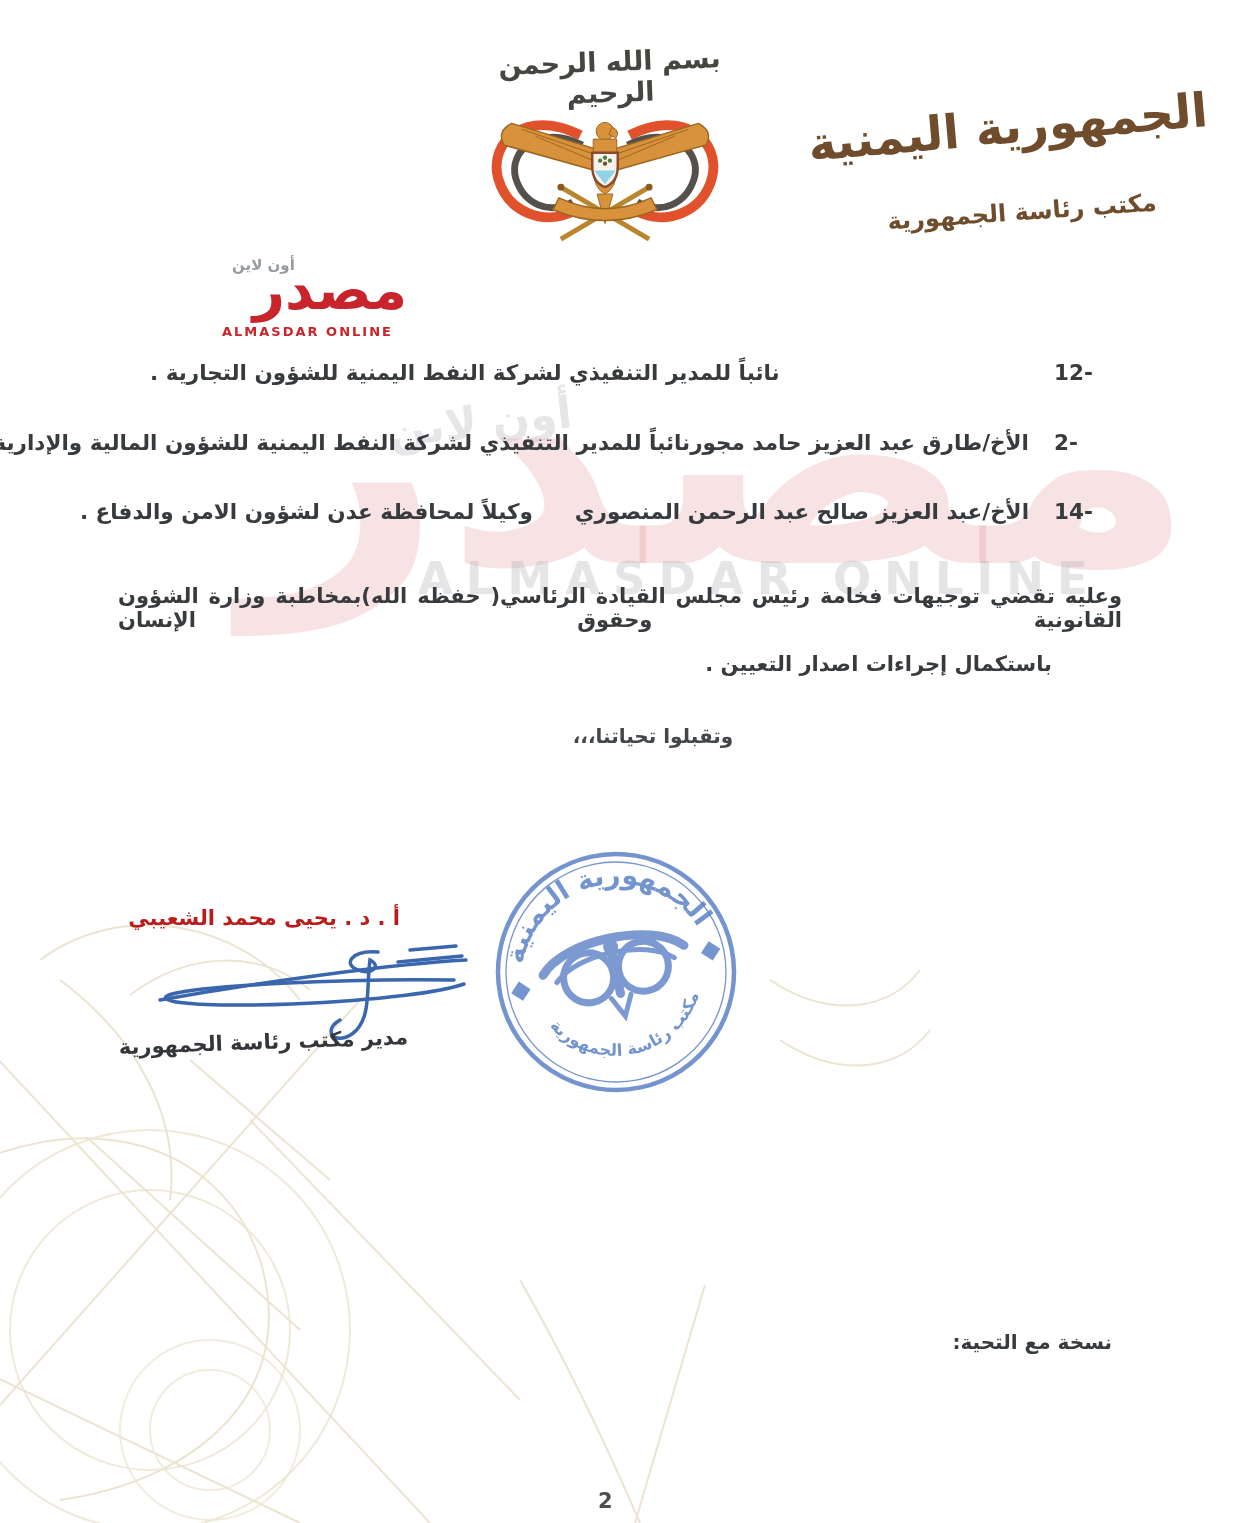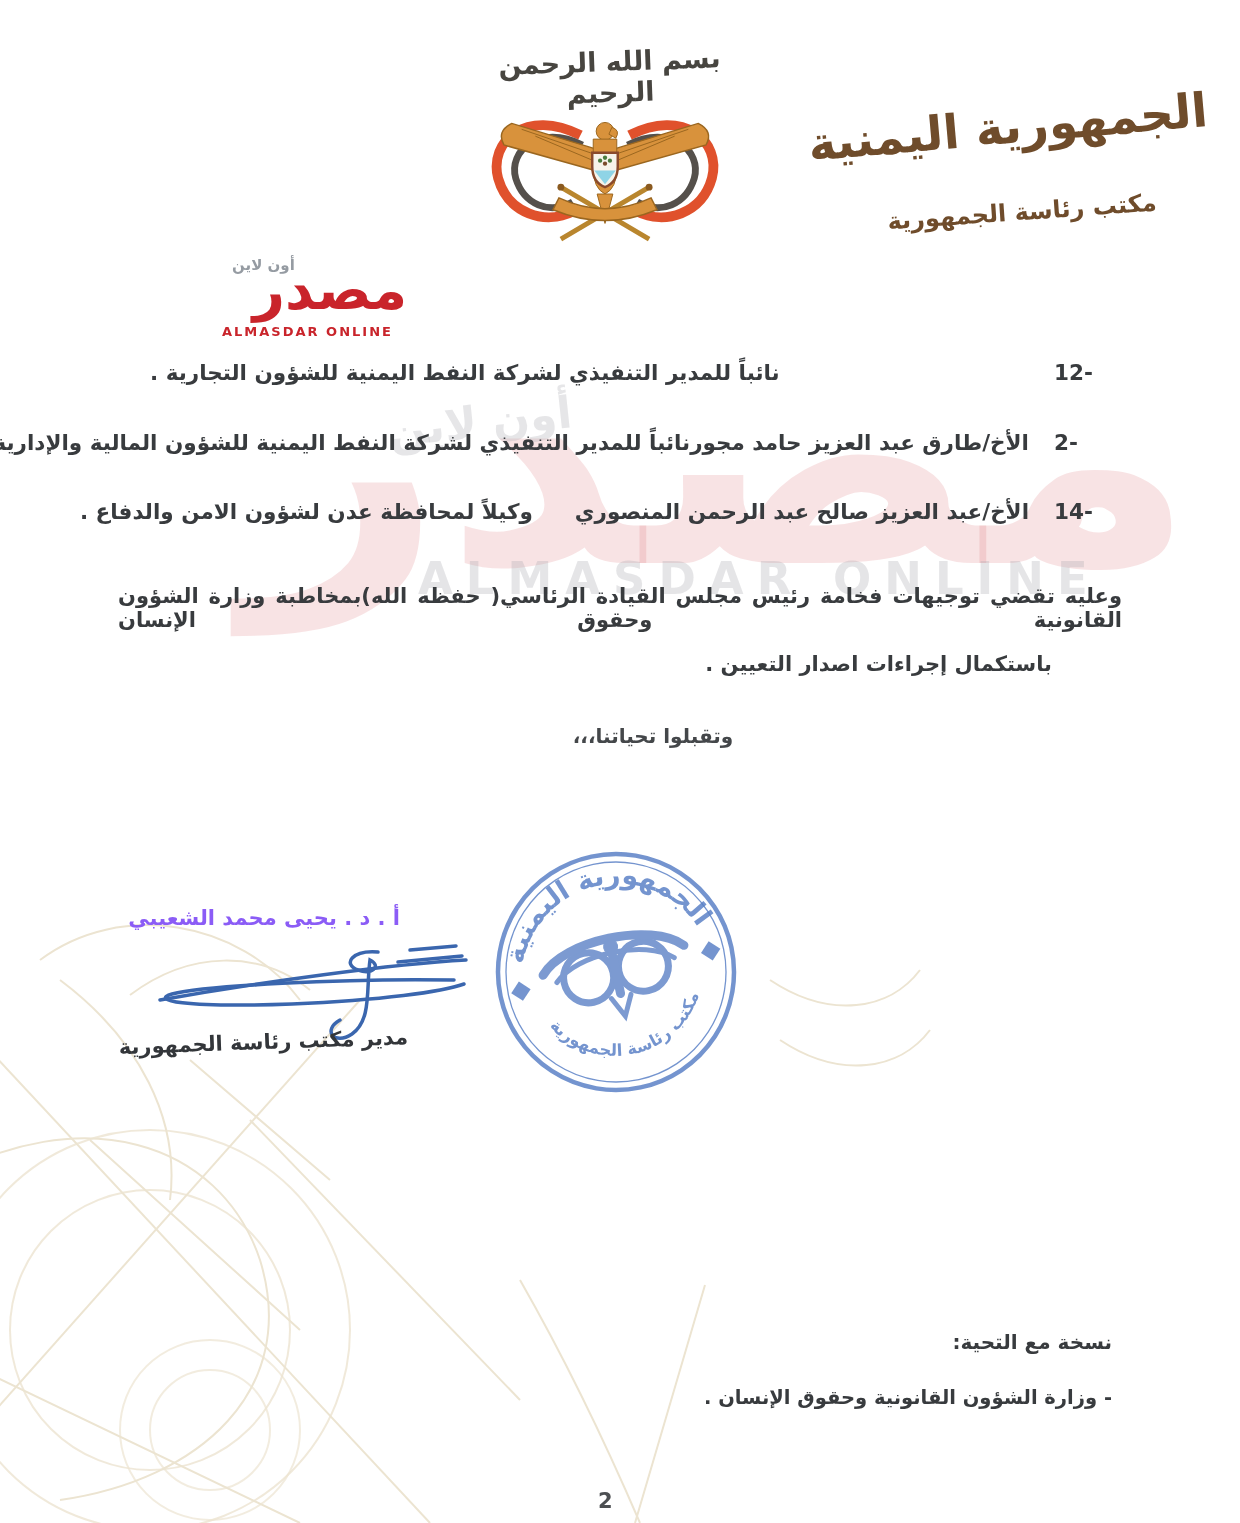--- a/index.html
+++ b/index.html
@@ -46,21 +46,21 @@
   .row-14{top:499px;}
   .row-14 .pos{margin-right:42px;}
   
   .para1{left:118px;right:118px;top:584px;direction:rtl;font-size:21px;font-weight:700;
     text-align:justify;text-align-last:justify;}
   .para2{right:188px;top:652px;direction:rtl;font-size:21px;font-weight:700;}
   .closing{left:563px;top:724px;width:180px;text-align:center;direction:rtl;
     font-size:20px;font-weight:700;color:#44474a;}
   
   .sig-name{left:148px;top:906px;width:252px;text-align:center;direction:rtl;
-    font-size:21px;font-weight:700;color:#8b5cf6;white-space:nowrap;}
+    font-size:21px;font-weight:700;color:#b91c1c;white-space:nowrap;}
   .sig-svg{left:142px;top:936px;width:330px;height:115px;}
   .sig-title{left:126px;top:1030px;width:282px;text-align:center;direction:rtl;
     font-size:21px;font-weight:700;color:#33363a;transform:rotate(-2deg);white-space:nowrap;}
   
   .stamp{left:486px;top:842px;width:260px;height:260px;transform:rotate(-12deg);opacity:.93;}
   
   .cc-label{right:128px;top:1330px;direction:rtl;font-size:20px;font-weight:700;}
   .cc-item{right:128px;top:1386px;direction:rtl;font-size:19.5px;font-weight:700;}
   .page-num{left:598px;top:1489px;font-size:21px;font-weight:700;color:#4c4f52;}
 </style>
@@ -179,17 +179,16 @@
     <g stroke="#3a66ae" stroke-width="3.5" fill="none" stroke-linecap="round">
       <path d="M268,14 l46,-4 m-58,16 l64,-6"></path>
       <path d="M18,64 C120,46 250,28 324,24"></path>
       <path d="M312,44 C200,42 60,50 30,58 C8,64 40,72 150,68 C240,64 300,56 322,48"></path>
       <path d="M236,16 C210,14 200,28 216,34 C230,39 240,30 228,24 C224,52 230,84 210,98 C192,110 180,94 198,84"></path>
     </g>
   </svg>
   <div class="abs sig-title">مدير مكتب رئاسة الجمهورية</div>
 
   <div class="abs cc-label">نسخة مع التحية:</div>
-  <div class="abs cc-item">- وزارة الشؤون القانونية وحقوق الإنسان .</div>
 
   <div class="abs page-num">2</div>
 
 </div>
 
 </body></html>

